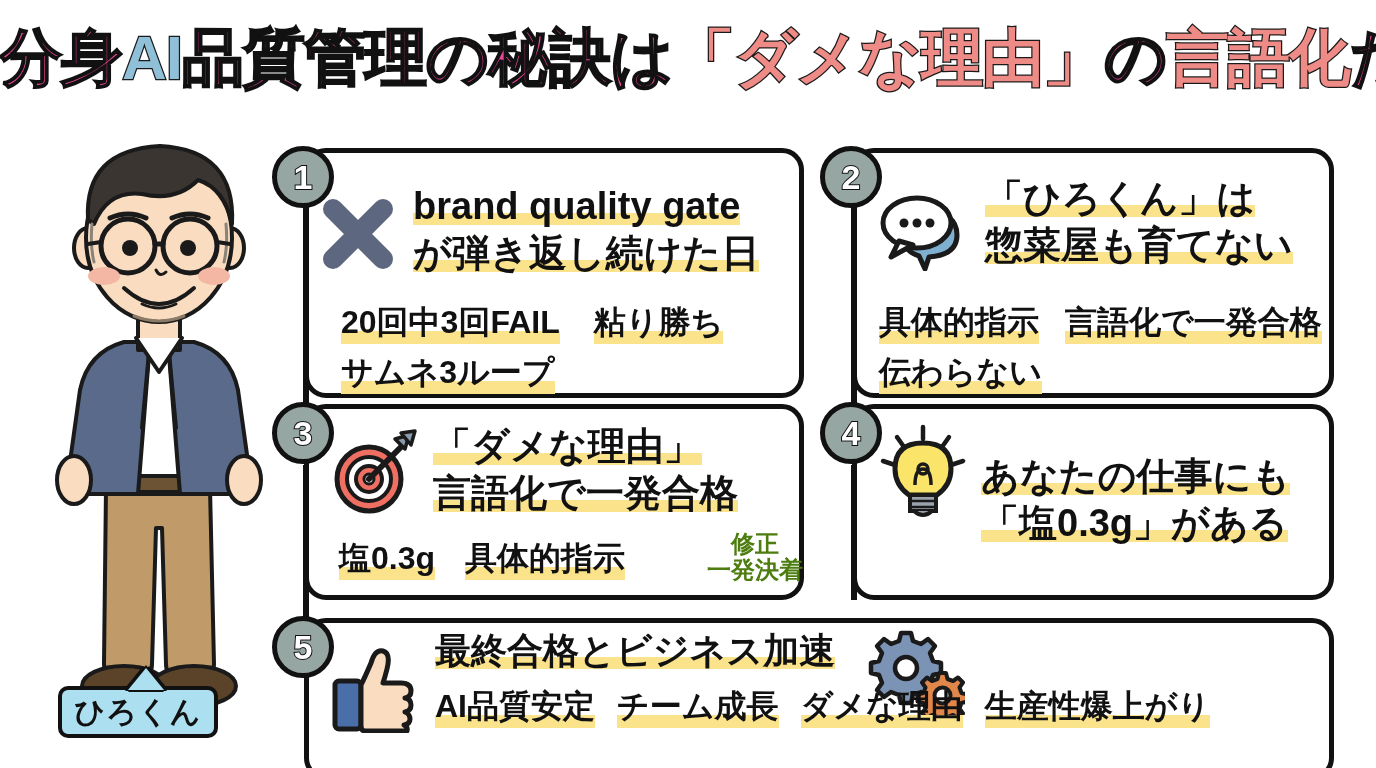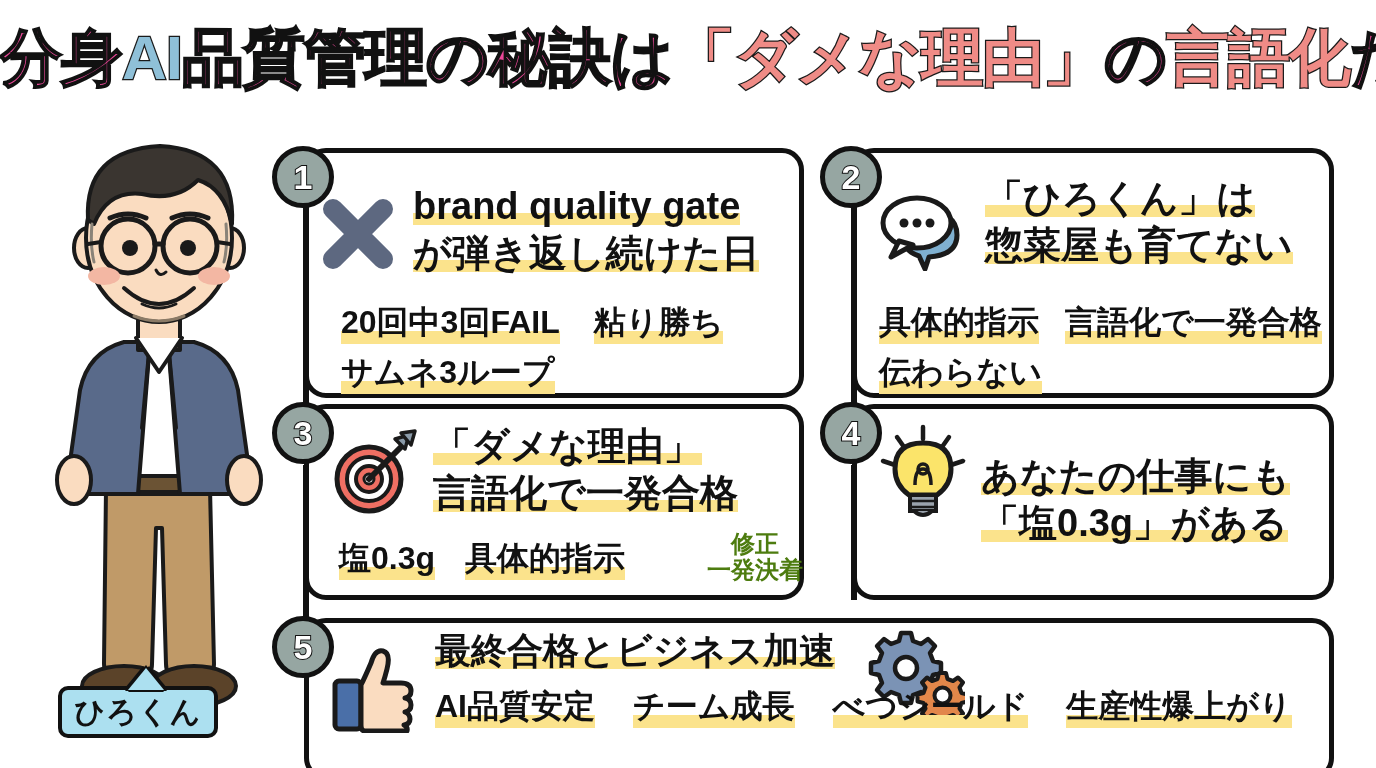--- a/index.html
+++ b/index.html
@@ -319,24 +319,24 @@
             <path d="M36 10 h10 l2 8 8 3 7-5 7 7 -5 7 3 8 8 2 v10 l-8 2 -3 8 5 7 -7 7 -7 -5 -8 3 -2 8 h-10 l-2 -8 -8 -3 -7 5 -7 -7 5 -7 -3 -8 -8 -2 v-10 l8 -2 3 -8 -5 -7 7 -7 7 5 8 -3 z"></path>
           </g>
           <circle cx="41" cy="45" r="11" fill="#ffffff" stroke="#1a1a1a" stroke-width="4.5"></circle>
           <g fill="#e2874a" stroke="#1a1a1a" stroke-width="4" stroke-linejoin="round">
             <path d="M74 50 h7 l1.5 6 5.5 2 5 -3.5 5 5 -3.5 5 2 5.5 6 1.5 v7 l-6 1.5 -2 5.5 3.5 5 -5 5 -5 -3.5 -5.5 2 -1.5 6 h-7 l-1.5 -6 -5.5 -2 -5 3.5 -5 -5 3.5 -5 -2 -5.5 -6 -1.5 v-7 l6 -1.5 2 -5.5 -3.5 -5 5 -5 5 3.5 5.5 -2 z"></path>
           </g>
           <circle cx="77.5" cy="72.5" r="8" fill="#ffffff" stroke="#1a1a1a" stroke-width="4"></circle>
         </svg>
       </div>
       <div class="taglist" style="left:126px; top:62px; width:880px;">
-        <div style="display:flex; gap:38px; align-items:flex-end;">
+        <div style="display:flex; gap:22px; align-items:flex-end;">
           <span class="tag" style="font-size:32px;">AI品質安定</span>
           <span class="tag" style="font-size:32px;">チーム成長</span>
-          <span class="tag" style="font-size:32px;">べつシールド</span>
+          <span class="tag" style="font-size:32px;">ダメな理由</span>
           <span class="tag" style="font-size:32px;">生産性爆上がり</span>
         </div>
       </div>
     </div>
   </div>
   <div class="badge" style="left:272px; top:616px;">
     <span>5</span>
   </div>
 
 </div>

